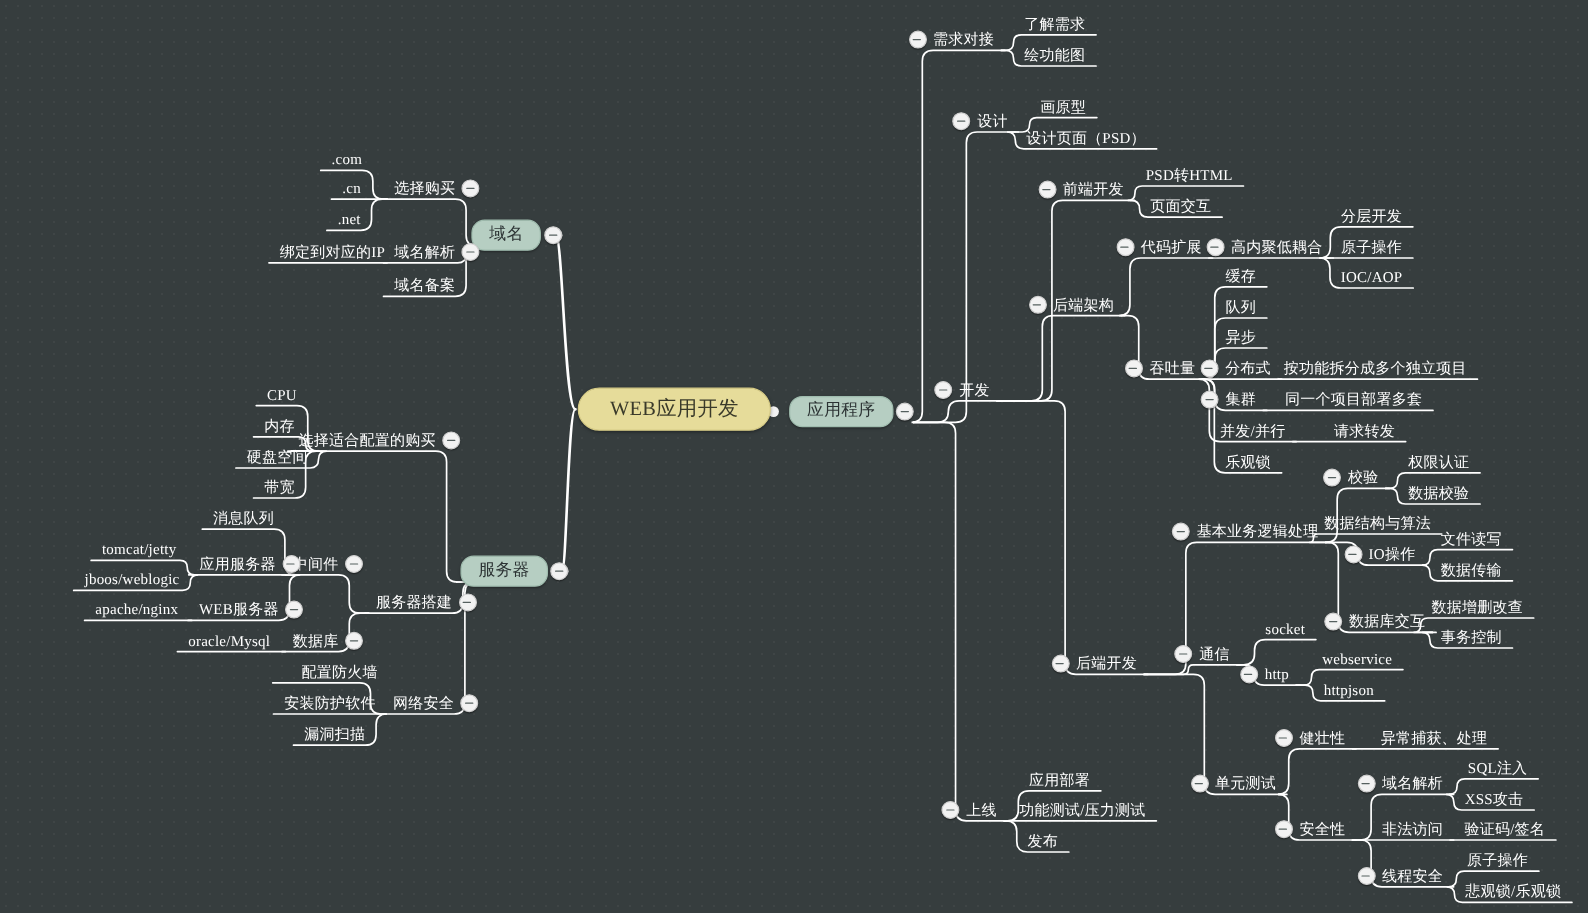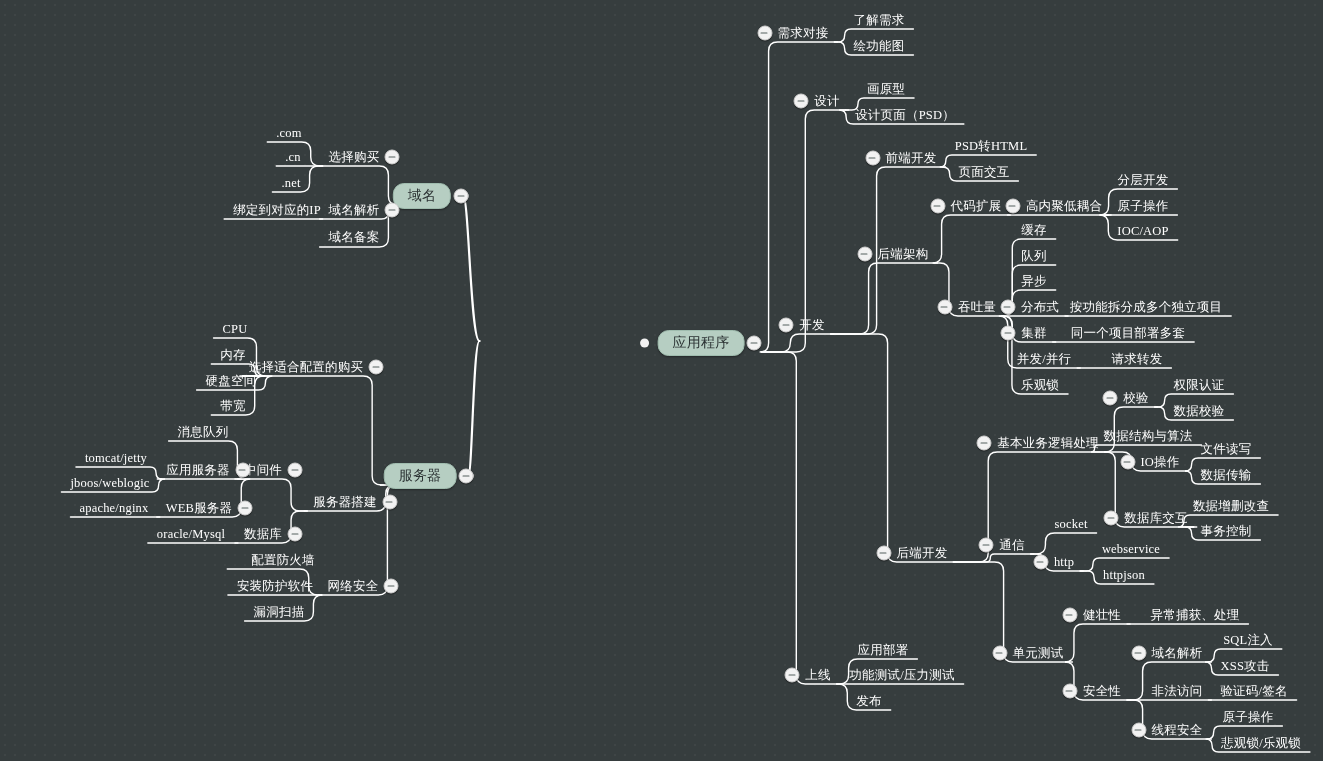--- a/index.html
+++ b/index.html
@@ -157,20 +157,21 @@
       <path d="M 237.9453125 479 L 250.2421875 479 Q 241.2421875 479 241.2421875 488 L 241.2421875 508 Q 241.2421875 517 232.2421875 517 L 156.7578125 517" stroke="#ffffff" stroke-width="1.4" fill="none" stroke-linecap="round"></path>
       <path d="M 159.7578125 517 L 70.4765625 517" stroke="#ffffff" stroke-width="1.4" fill="none" stroke-linecap="round"></path>
       <path d="M 307.25 511 L 300.0546875 511 Q 291.0546875 511 291.0546875 520 L 291.0546875 534 Q 291.0546875 543 282.0546875 543 L 234.9453125 543" stroke="#ffffff" stroke-width="1.4" fill="none" stroke-linecap="round"></path>
       <path d="M 237.9453125 543 L 147.8203125 543" stroke="#ffffff" stroke-width="1.4" fill="none" stroke-linecap="round"></path>
       <path d="M 380.6953125 485 L 396.40625 485 Q 387.40625 485 387.40625 494 L 387.40625 586 Q 387.40625 595 378.40625 595 L 318.59375 595" stroke="#ffffff" stroke-width="1.4" fill="none" stroke-linecap="round"></path>
       <path d="M 321.59375 595 L 317.75 595 Q 308.75 595 308.75 586 L 308.75 578 Q 308.75 569 299.75 569 L 227.25 569" stroke="#ffffff" stroke-width="1.4" fill="none" stroke-linecap="round"></path>
       <path d="M 321.59375 595 L 227.8984375 595" stroke="#ffffff" stroke-width="1.4" fill="none" stroke-linecap="round"></path>
       <path d="M 321.59375 595 L 322.40625 595 Q 313.40625 595 313.40625 604 L 313.40625 612 Q 313.40625 621 304.40625 621 L 244.59375 621" stroke="#ffffff" stroke-width="1.4" fill="none" stroke-linecap="round"></path>
     </svg>
   <div id="nodes">
+      <div class="node root" style="left: 562px; top: 341px;">WEB应用开发</div>
       <div class="node pill" style="left: 701px; top: 343px;">应用程序</div>
       <div class="toggle" style="left: 754.406px; top: 343px;"></div>
       <div class="node small" style="left: 803px; top: 33px;">需求对接</div>
       <div class="toggle" style="left: 764.594px; top: 33px;"></div>
       <div class="node small" style="left: 879px; top: 20px;">了解需求</div>
       <div class="node small" style="left: 879px; top: 46px;">绘功能图</div>
       <div class="node small" style="left: 827px; top: 101px;">设计</div>
       <div class="toggle" style="left: 801.297px; top: 101px;"></div>
       <div class="node small" style="left: 886px; top: 89px;">画原型</div>
       <div class="node small" style="left: 905px; top: 115px;">设计页面（PSD）</div>
@@ -252,21 +253,21 @@
       <div class="node pill" style="left: 422px; top: 196px;">域名</div>
       <div class="toggle" style="left: 461.203px; top: 196px;"></div>
       <div class="node small" style="left: 354px; top: 157px;">选择购买</div>
       <div class="toggle" style="left: 392.406px; top: 157px;"></div>
       <div class="node small" style="left: 289px; top: 133px;">.com</div>
       <div class="node small" style="left: 293px; top: 157px;">.cn</div>
       <div class="node small" style="left: 291px; top: 183px;">.net</div>
       <div class="node small" style="left: 354px; top: 210px;">域名解析</div>
       <div class="toggle" style="left: 392.406px; top: 210px;"></div>
       <div class="node small" style="left: 277px; top: 210px;">绑定到对应的IP</div>
-      <div class="node small" style="left: 354px; top: 238px; font-family: Liberation Mono, monospace;">域名备案</div>
+      <div class="node small" style="left: 354px; top: 238px;">域名备案</div>
       <div class="node pill" style="left: 420px; top: 476px;">服务器</div>
       <div class="toggle" style="left: 466.305px; top: 476px;"></div>
       <div class="node small" style="left: 306px; top: 367px;">选择适合配置的购买</div>
       <div class="toggle" style="left: 376.156px; top: 367px;"></div>
       <div class="node small" style="left: 235px; top: 329px;">CPU</div>
       <div class="node small" style="left: 233px; top: 355px;">内存</div>
       <div class="node small" style="left: 231px; top: 381px;">硬盘空间</div>
       <div class="node small" style="left: 233px; top: 406px;">带宽</div>
       <div class="node small" style="left: 345px; top: 502px;">服务器搭建</div>
       <div class="toggle" style="left: 389.75px; top: 502px;"></div>

